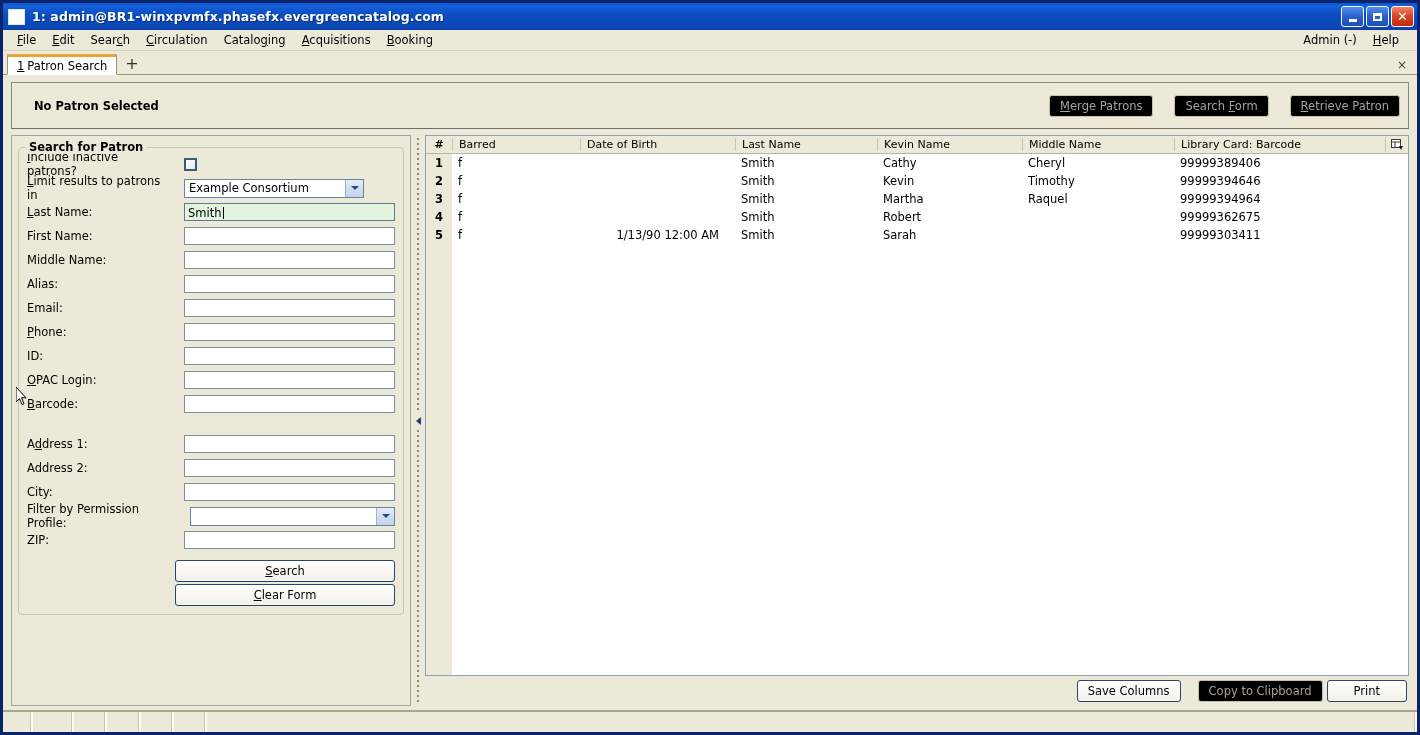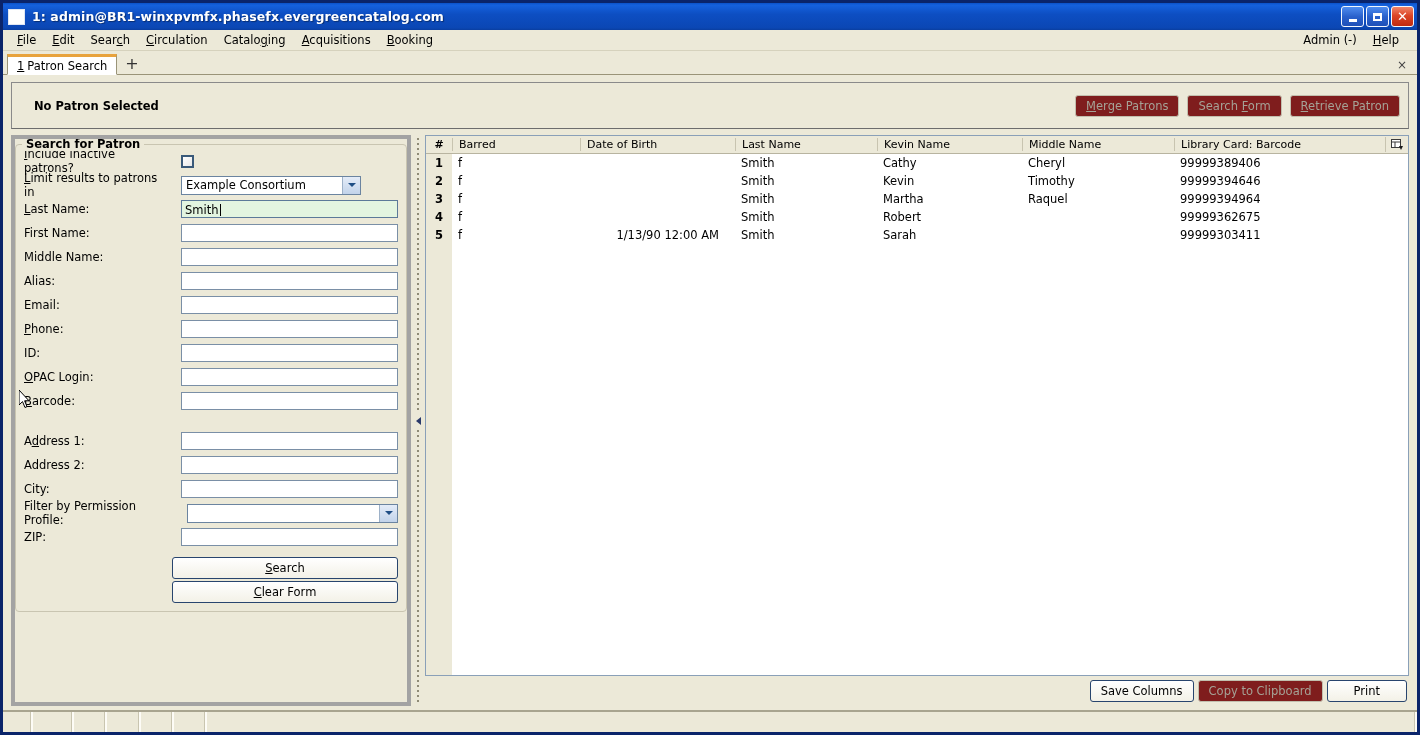--- a/index.html
+++ b/index.html
@@ -115,34 +115,35 @@
     font-family: "DejaVu Sans", "Liberation Sans", sans-serif;
     font-size: 11.5px;
     padding: 3px 10px;
     background: linear-gradient(to bottom, #fcfbf7, #f0ede2);
     border: 1px solid #8c8c7e;
     border-radius: 3px;
     color: #000;
     cursor: default;
     white-space: nowrap;
   }
-  .btn.disabled { color: #a5a296; border-color: #c2bfae; background: #7f1d1d; }
+  .btn.disabled { color: #a5a296; border-color: #c2bfae; background: #000000; margin-left: 13px; }
   .btn.default-btn { border: 1px solid #28456e; background: linear-gradient(to bottom, #ffffff, #f3f1e7); }
   
   .main-area {
     flex: 1;
     display: flex;
     margin: 6px 8px 0 8px;
     min-height: 0;
   }
   .left-pane {
     width: 400px; min-width: 400px;
     background: #ece9d8;
-    border: 4px solid #a3a3a3;
-    box-sizing: border-box;
+    border: 1px solid #a3a3a3;
+    box-sizing: border-box;
+    padding: 6px;
     overflow: hidden;
     position: relative;
   }
   .fieldset {
     border: 1px solid #c9c5b1;
     border-radius: 4px;
     padding: 4px 8px 8px 8px;
     position: relative;
     margin-top: 5px;
   }

